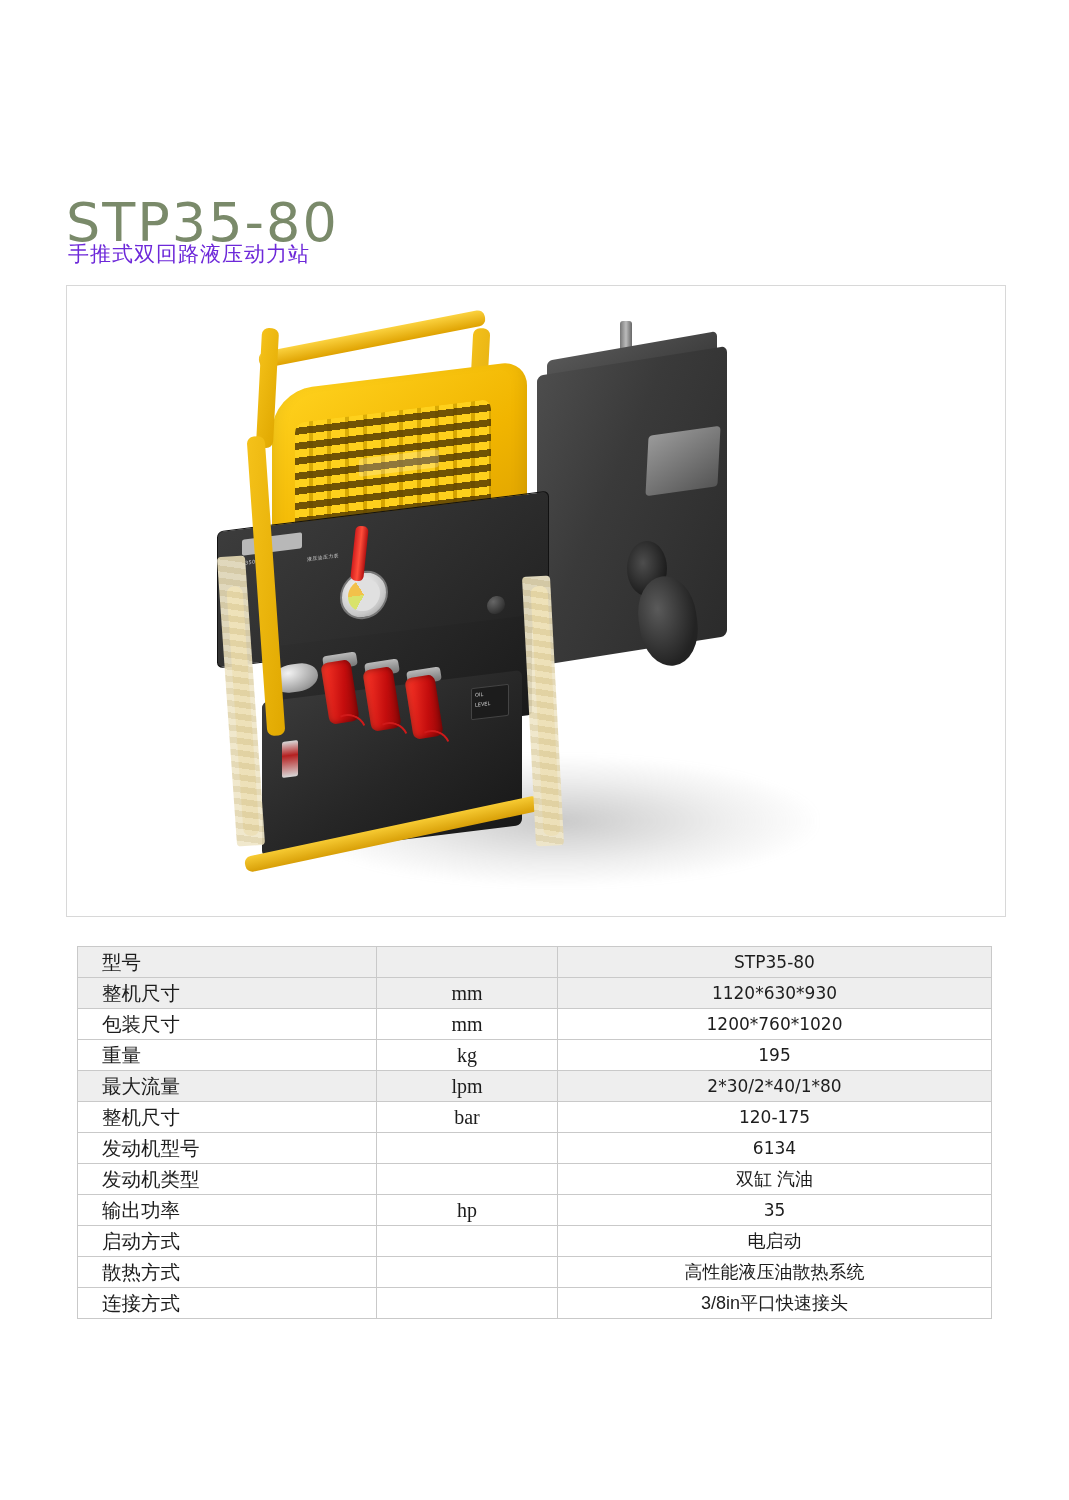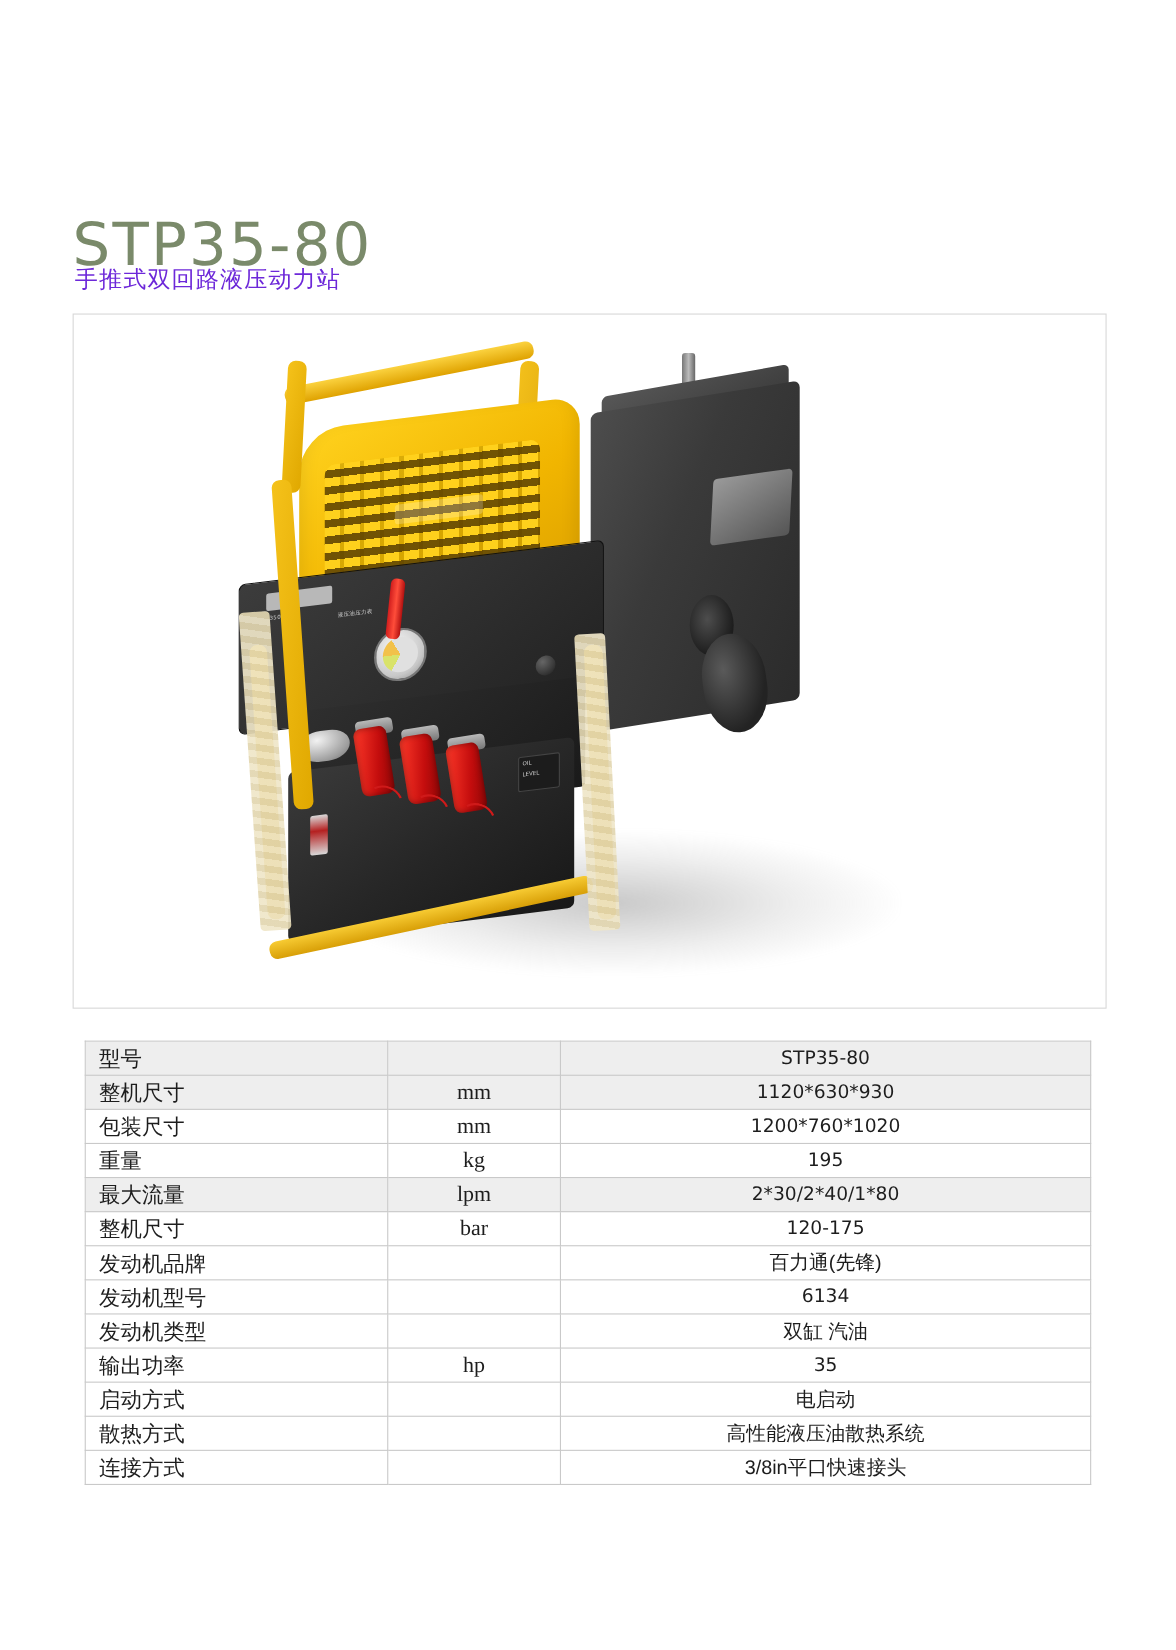--- a/index.html
+++ b/index.html
@@ -382,21 +382,21 @@
     width: 915px;
   }
   table.specs {
     width: 100%;
     border-collapse: collapse;
     font-size: 19px;
   }
   table.specs td {
     border: 1px solid #c9c9c9;
     height: 30px;
-    padding: 0 12px;
+    padding: 0 24px;
     color: #1d1d1d;
   }
   table.specs tr.shaded td {
     background: #eeeeee;
   }
   td.col-label {
     width: 250px;
     padding-left: 22px;
     font-size: 19.5px;
   }
@@ -509,25 +509,20 @@
           <td class="col-label">最大流量</td>
           <td class="col-unit">lpm</td>
           <td class="col-value mono">2*30/2*40/1*80</td>
         </tr>
         <tr>
           <td class="col-label">整机尺寸</td>
           <td class="col-unit">bar</td>
           <td class="col-value mono">120-175</td>
         </tr>
         <tr>
-          <td class="col-label">发动机品牌</td>
-          <td class="col-unit"></td>
-          <td class="col-value">百力通(先锋)</td>
-        </tr>
-        <tr>
           <td class="col-label">发动机型号</td>
           <td class="col-unit"></td>
           <td class="col-value mono">6134</td>
         </tr>
         <tr>
           <td class="col-label">发动机类型</td>
           <td class="col-unit"></td>
           <td class="col-value">双缸 汽油</td>
         </tr>
         <tr>

